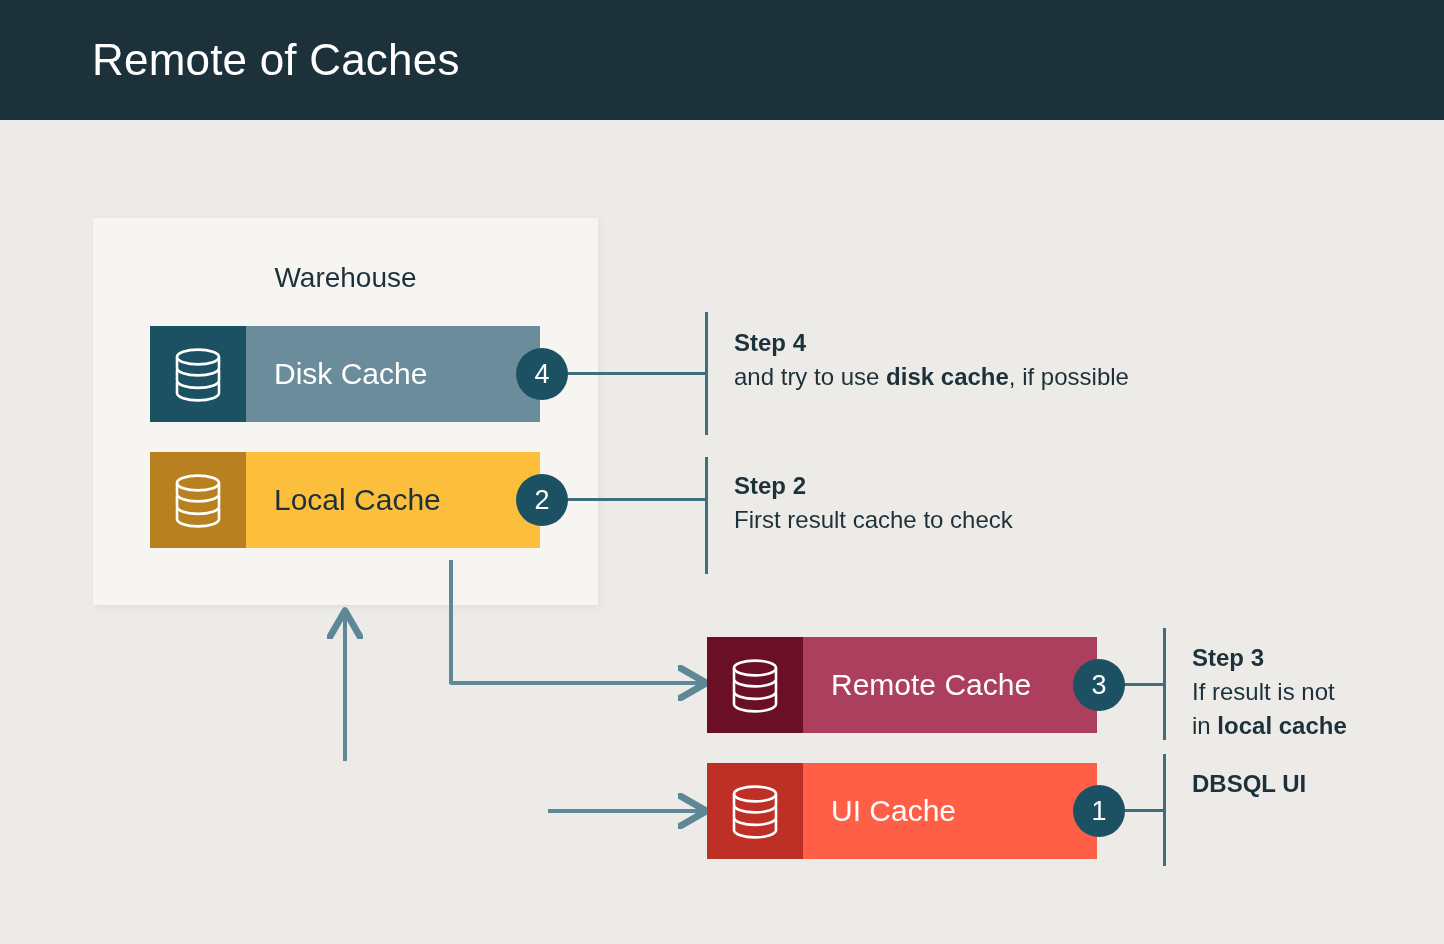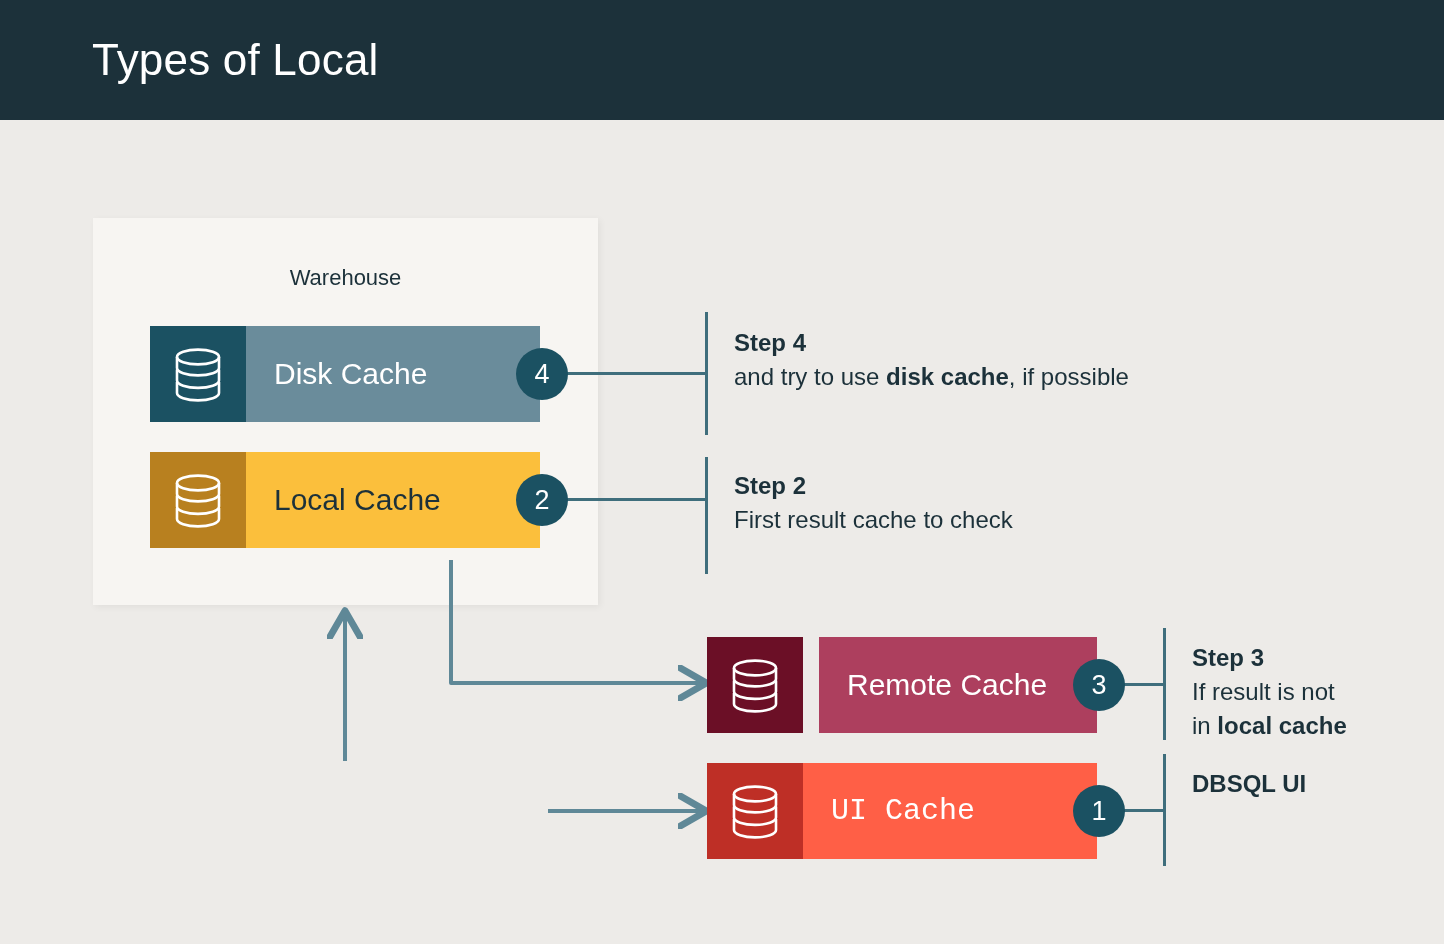--- a/index.html
+++ b/index.html
@@ -50,21 +50,21 @@
     width: 505px;
     height: 387px;
     background: #F7F5F2;
     box-shadow: 2px 2px 7px rgba(0,0,0,0.055);
   }
   #warehouse-label {
     position: absolute;
     left: 0; top: 42px;
     width: 505px;
     text-align: center;
-    font-size: 22px;
+    font-size: 28px;
     font-weight: 400;
     color: #1C313A;
     line-height: 36px;
   }
 
   
   .cache-bar {
     position: absolute;
     display: flex;
     align-items: stretch;
@@ -85,22 +85,22 @@
   .cache-label {
     font-size: 30px;
     font-weight: 400;
     line-height: 36px;
     padding-left: 28px;
     white-space: nowrap;
   }
 
   #bar-disk     { left: 150px; top: 206px; width: 390px; }
   #bar-local    { left: 150px; top: 332px; width: 390px; }
-  #bar-remote   { left: 707px; top: 517px; width: 390px; gap: 16px; }
-  #bar-ui       { left: 707px; top: 643px; width: 390px; font-family: Liberation Mono, monospace; }
+  #bar-remote   { left: 707px; top: 517px; width: 390px; }
+  #bar-ui       { left: 707px; top: 643px; width: 390px; }
   #bar-query    { left: 150px; top: 643px; width: 390px; }
 
   
   .db-icon { width: 52px; height: 56px; display:block; }
   .q-icon  { width: 62px; height: 62px; display:block; }
 
   
   .step-badge {
     position: absolute;
     width: 52px; height: 52px;
@@ -173,21 +173,21 @@
     width: 1444px; height: 824px;
     overflow: visible;
     pointer-events: none;
     z-index: 1;
   }
 </style>
 </head>
 <body>
 
 <div id="header">
-  <div id="header-title">Types of Local</div>
+  <div id="header-title">Remote of Caches</div>
 </div>
 
 <div id="canvas">
 
   <svg id="arrows" viewBox="0 0 1444 824">
     <defs>
       <marker id="ah" markerWidth="9" markerHeight="9" refX="5.6" refY="4.5" orient="auto">
         <path d="M0.6,0.7 L7.2,4.5 L0.6,8.3" fill="none" stroke="#5F8897" stroke-width="1.7" stroke-linecap="round" stroke-linejoin="round"></path>
       </marker>
     </defs>

